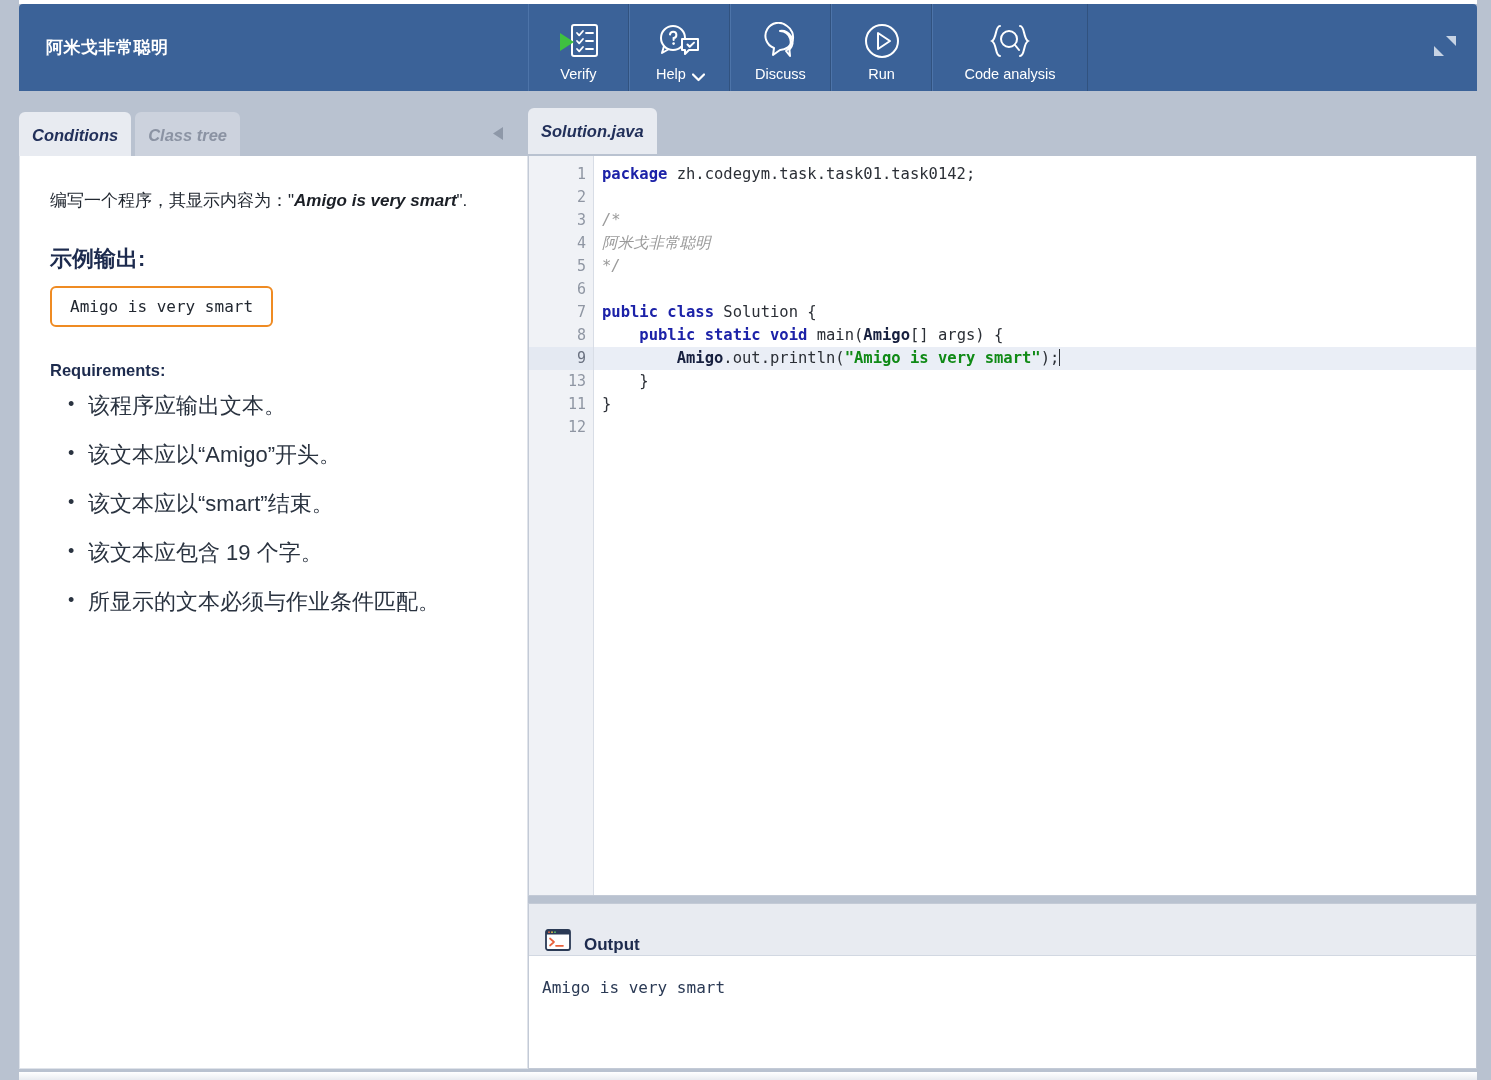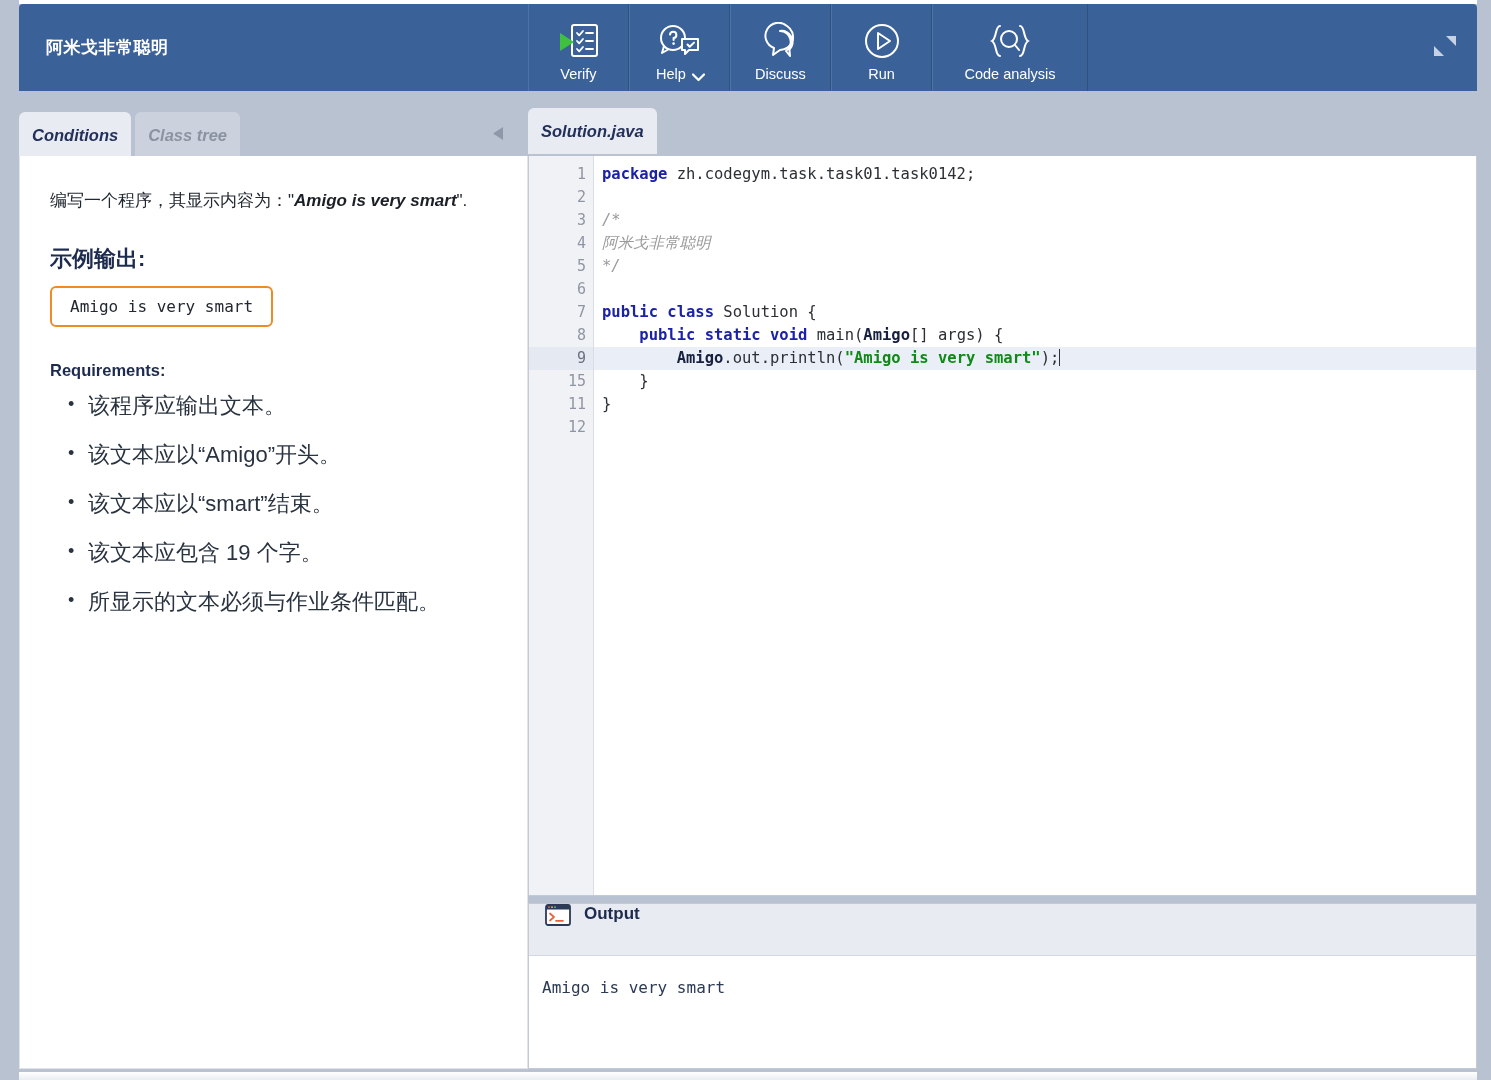--- a/index.html
+++ b/index.html
@@ -234,21 +234,21 @@
     width: 949px; height: 166px;
     background: #ffffff;
     border: 1px solid #c3cad6;
     overflow: hidden;
   }
   .output-head {
     height: 52px;
     background: #e8ebf1;
     border-bottom: 1px solid #d2d8e2;
     display: flex;
-    align-items: flex-start;
+    align-items: flex-end;
     padding-left: 16px;
     gap: 13px;
   }
   .output-title {
     font-size: 17px;
     font-weight: bold;
     color: #1d2b4e;
   }
   .output-body {
     padding: 22px 0 0 13px;
@@ -405,21 +405,21 @@
     <div class="gutter" id="gutter">
         <div class="gln">1</div>
         <div class="gln">2</div>
         <div class="gln">3<span class="fold"></span></div>
         <div class="gln">4</div>
         <div class="gln">5</div>
         <div class="gln">6</div>
         <div class="gln">7<span class="fold"></span></div>
         <div class="gln">8<span class="fold"></span></div>
         <div class="gln active">9</div>
-        <div class="gln">15</div>
+        <div class="gln">13</div>
         <div class="gln">11</div>
         <div class="gln">12</div>
       </div>
     <div class="code-area" id="codeArea">
         <div class="cline"><span class="kw">package</span><span class="pln"> zh.codegym.task.task01.task0142;</span></div>
         <div class="cline">&nbsp;</div>
         <div class="cline"><span class="cmt">/*</span></div>
         <div class="cline"><span class="cmt">阿米戈非常聪明</span></div>
         <div class="cline"><span class="cmt">*/</span></div>
         <div class="cline">&nbsp;</div>

